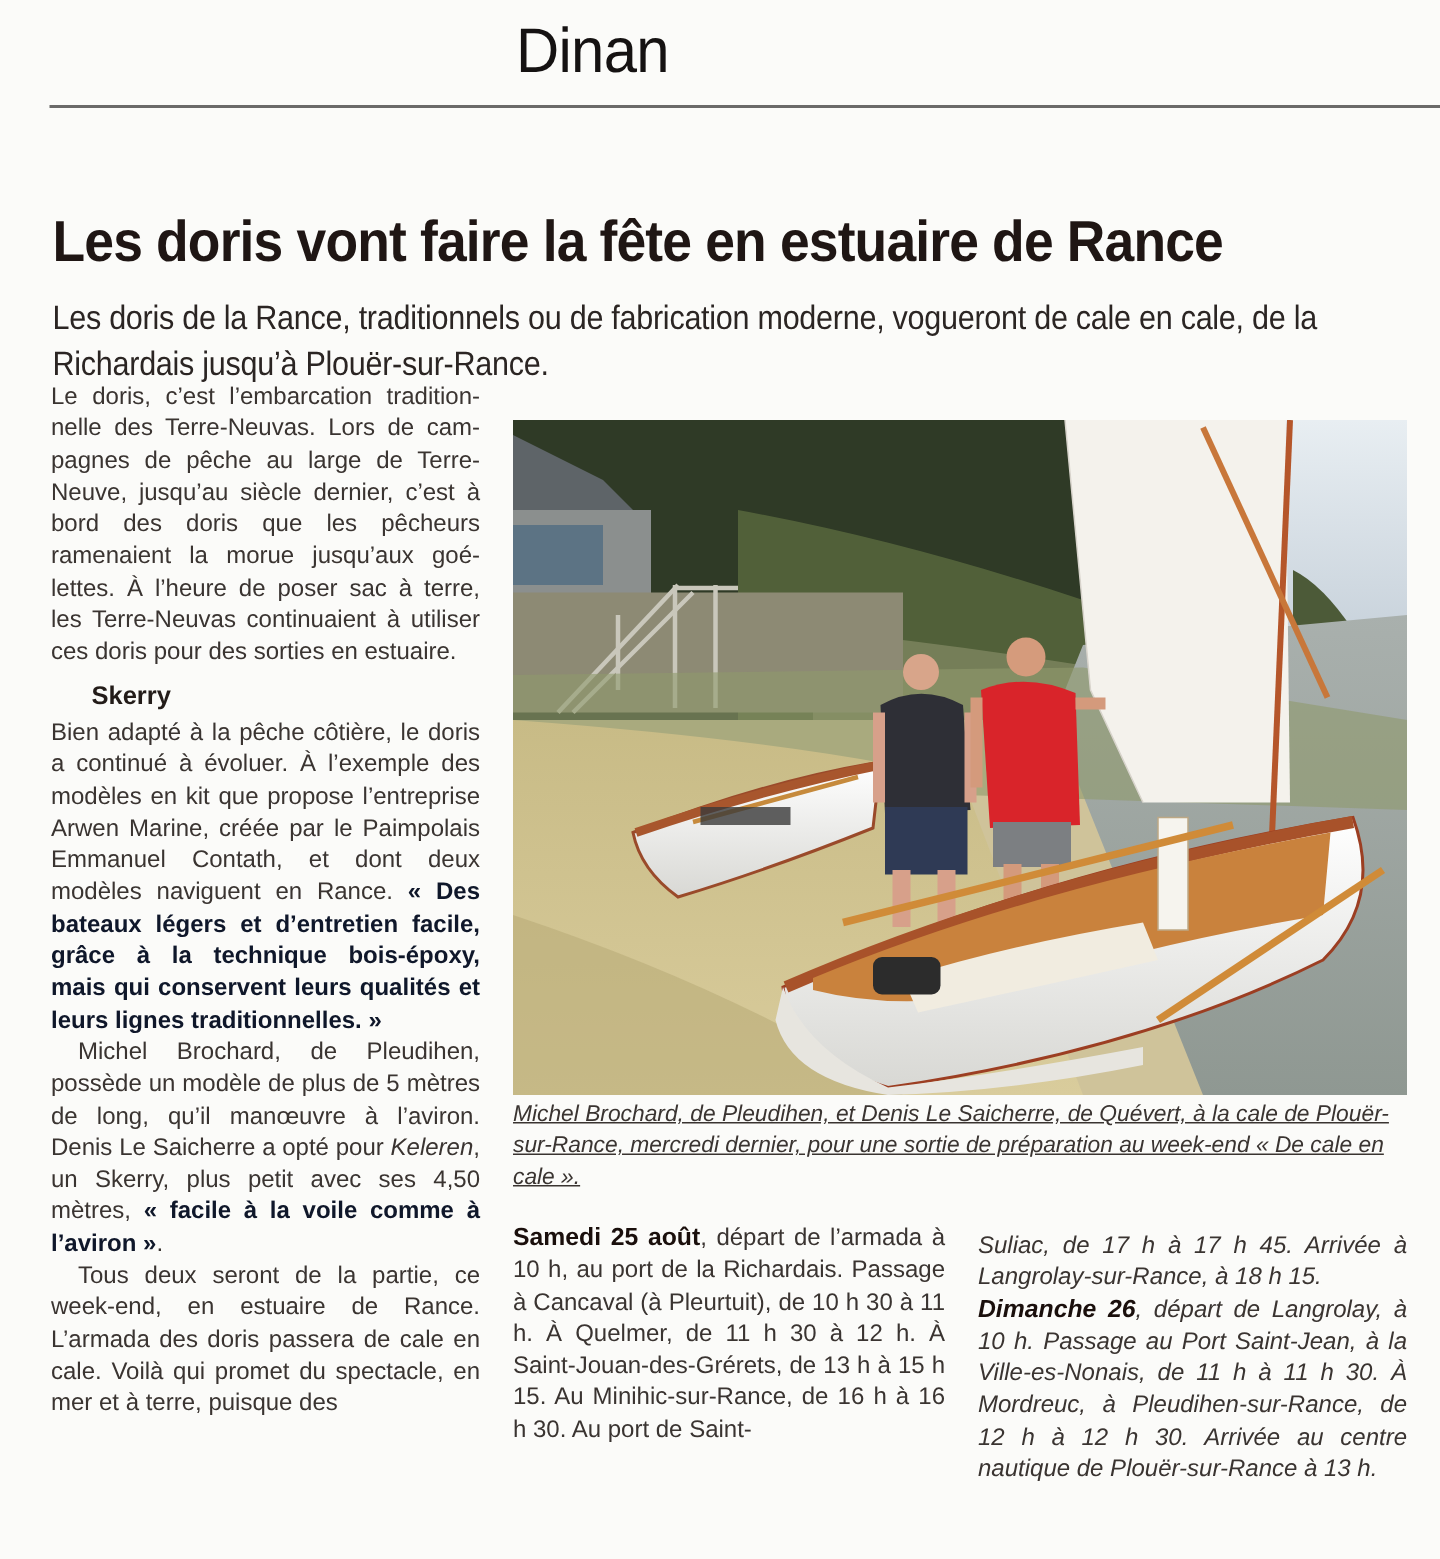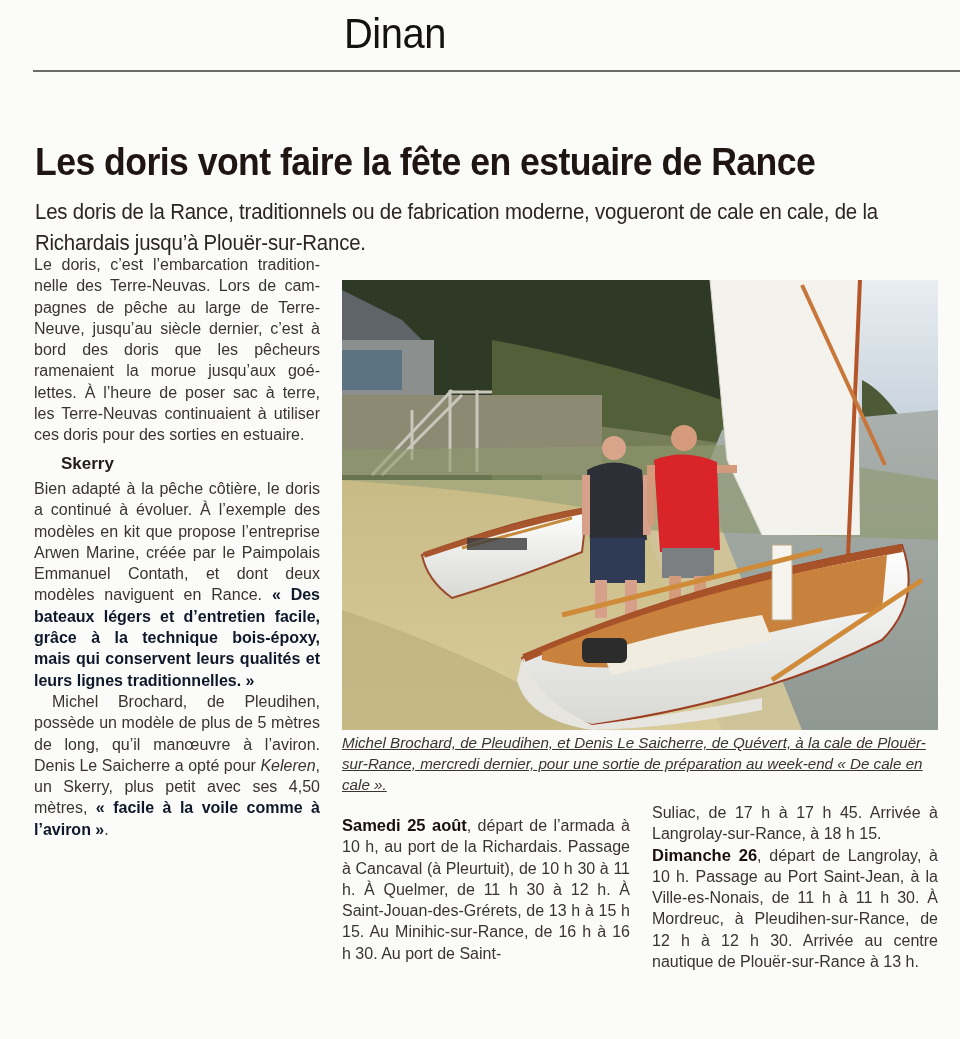--- a/index.html
+++ b/index.html
@@ -31,21 +31,21 @@
       position: absolute; font-size: 16px; line-height: 21.3px; color: #3a3431;
       text-align: justify; hyphens: manual;
     }
     .col p { margin: 0; }
     .col .indent { text-indent: 18px; }
     .col b { color: #0f172a; font-weight: 700; }
     .col .date { font-weight: 700; color: #1a0f0c; font-size: 16.5px; }
 
     .col1 { left: 34px; top: 254px; width: 286px; }
     .col2 { left: 342px; top: 815px; width: 288px; }
-    .col3 { left: 652px; top: 802px; width: 286px; }
+    .col3 { left: 652px; top: 820px; width: 286px; font-style: italic; }
 
     .subhead {
       font-weight: 700; font-size: 17px; color: #231c19; padding-left: 27px;
       margin: 7px 0 4px 0;
     }
 
     .photo {
       position: absolute; left: 342px; top: 280px; width: 596px; height: 450px;
       overflow: hidden; background: #cfc39a;
     }
@@ -63,20 +63,21 @@
 <div class="section-rule"></div>
 
 <h1 class="headline">Les doris vont faire la fête en estuaire de Rance</h1>
 <p class="standfirst">Les doris de la Rance, traditionnels ou de fabrication moderne, vogueront de cale en cale, de la Richardais jusqu’à Plouër-sur-Rance.</p>
 
 <div class="col col1">
   <p>Le doris, c’est l’embarcation tradition­nelle des Terre-Neuvas. Lors de cam­pagnes de pêche au large de Terre-Neuve, jusqu’au siècle dernier, c’est à bord des doris que les pêcheurs ramenaient la morue jusqu’aux goé­lettes. À l’heure de poser sac à terre, les Terre-Neuvas continuaient à utili­ser ces doris pour des sorties en es­tuaire.</p>
   <div class="subhead">Skerry</div>
   <p><span>Bien adapté à la pêche côtière, le do­ris a continué à évoluer. À l’exemple des modèles en kit que propose l’en­treprise Arwen Marine, créée par le Paimpolais Emmanuel Contath, et dont deux modèles naviguent en Rance. </span><b>« Des bateaux légers et d’entretien facile, grâce à la tech­nique bois-époxy, mais qui conser­vent leurs qualités et leurs lignes traditionnelles. »</b></p>
   <p class="indent"><span>Michel Brochard, de Pleudihen, possède un modèle de plus de 5 mè­tres de long, qu’il manœuvre à l’avi­ron. Denis Le Saicherre a opté pour </span><i>Keleren</i><span>, un Skerry, plus petit avec ses 4,50 mètres, </span><b>« facile à la voile comme à l’aviron »</b><span>.</span></p>
+  <p class="indent">Tous deux seront de la partie, ce week-end, en estuaire de Rance. L’armada des doris passera de cale en cale. Voilà qui promet du spec­tacle, en mer et à terre, puisque des</p>
 </div>
 
 <div class="photo">
   <svg width="596" height="450" viewBox="0 0 596 450">
     <defs>
       <linearGradient id="sky" x1="0" y1="0" x2="0" y2="1">
         <stop offset="0" stop-color="#e8eef2"></stop>
           <stop offset="1" stop-color="#c9d3dc"></stop>
       </linearGradient>
       <linearGradient id="water" x1="0" y1="0" x2="0" y2="1">

